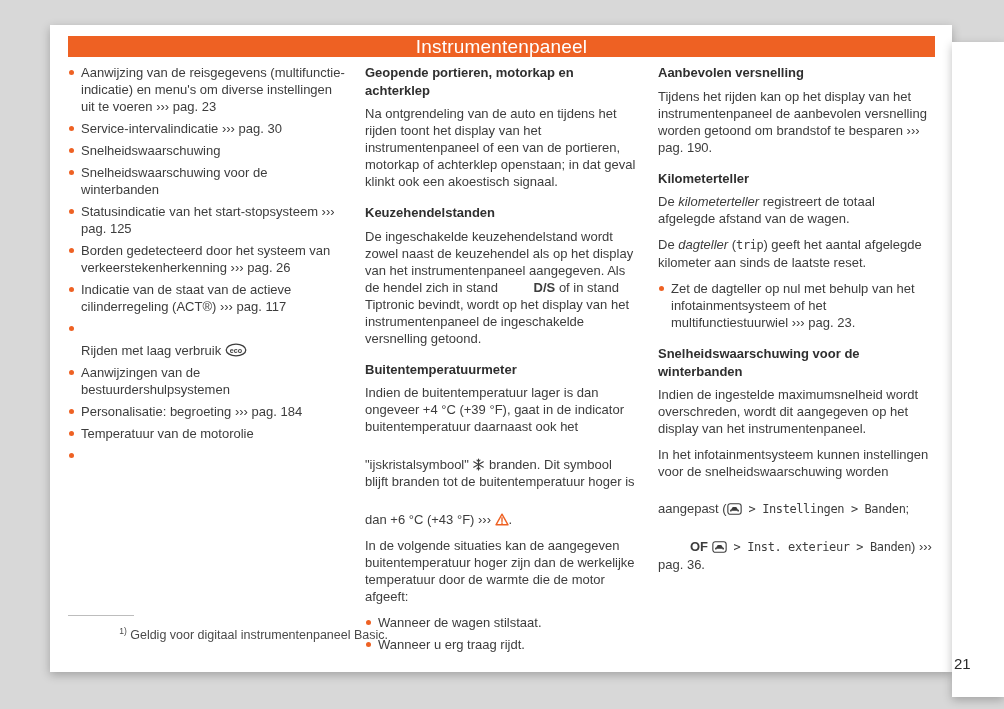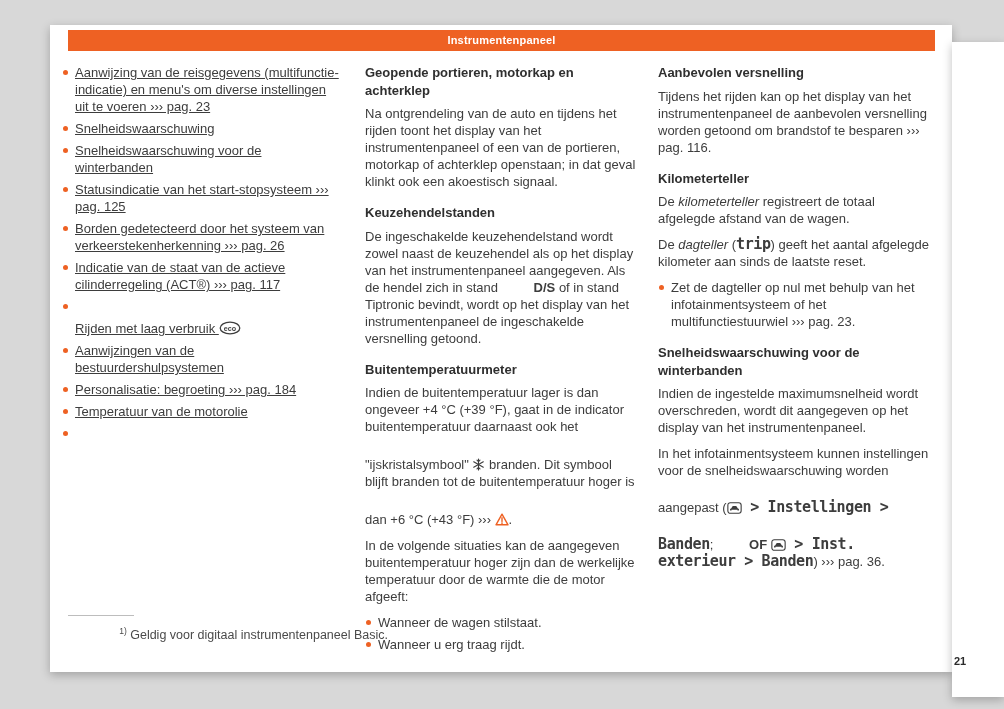--- a/index.html
+++ b/index.html
@@ -22,32 +22,32 @@
     position:absolute;left:50px;top:25px;width:902px;height:647px;
     background:#ffffff;
     box-shadow:0 3px 9px rgba(0,0,0,0.25);
   }
   .sliver{
     position:absolute;left:952px;top:42px;width:52px;height:655px;
     background:#ffffff;
     box-shadow:0 3px 9px rgba(0,0,0,0.25);
   }
   .header-bar{
-    position:absolute;left:18px;top:5px;width:867px;height:21px;
+    position:absolute;left:18px;top:11px;width:867px;height:21px;
     background:var(--accent);
     color:#ffffff;
-    font-size:11px;font-weight:bold;
+    font-size:19px;font-weight:normal;
     text-align:center;line-height:21px;
     letter-spacing:0.2px;
   }
   .col{
     position:absolute;top:39px;
     font-size:13px;line-height:17px;
   }
-  .col-left{left:12px;width:280px;text-decoration:underline;}
+  .col-left{left:18px;width:280px;}
   .col-middle{left:315px;width:273px;}
   .col-right{left:608px;width:277px;}
 
   .h{
     font-weight:bold;color:var(--heading);
     margin:14px 0 6px 0;
     font-size:13px;line-height:17.5px;
   }
   .col > .h:first-child{margin-top:0;}
   p.para{margin:0 0 9px 0;}
@@ -58,53 +58,54 @@
   }
   .bullet .dot{
     position:absolute;left:1px;top:6px;
     width:5px;height:5px;border-radius:50%;
     background:var(--accent);
   }
   .b{font-weight:bold;padding-left:32px;}
   .i{font-style:italic;}
   .m{
     font-family:"DejaVu Sans Mono", monospace;
-    font-weight:bold;font-size:15px;
+    font-weight:normal;font-size:12px;
     letter-spacing:-0.4px;
   }
   sup.sp{font-size:8.5px;vertical-align:super;line-height:0;}
   .icn{display:inline-block;vertical-align:-2px;margin-top:23px;}
   .icn svg{display:block;}
 
   .footnote-block{
     position:absolute;left:18px;top:590px;width:320px;
   }
   .footnote-rule{
     width:66px;height:0;border-top:1px solid #BDBDBD;margin-bottom:11px;
   }
   .footnote-text{
     font-size:12.5px;color:#4A4A4A;line-height:16px;text-align:right;
   }
   .footnote-text sup{font-size:8.5px;vertical-align:super;line-height:0;}
 
   .page-number{
     position:absolute;left:954px;top:655px;
-    font-size:11px;font-weight:bold;color:#2B2B2B;
+    font-size:15px;font-weight:normal;color:#2B2B2B;
   }
 </style>
 </head>
 <body>
 
 <div class="page">
   <div class="header-bar">
     <span>Instrumentenpaneel</span>
   </div>
 
   <div class="col col-left" id="col-0">
       <div class="bullet"><span class="dot"></span><span><span>Aanwijzing van de reisgegevens (multifunctie-indicatie) en menu's om diverse instellingen uit te voeren ››› pag. 23</span></span></div>
+      <div class="bullet"><span class="dot"></span><span><span>Service-intervalindicatie ››› pag. 30</span></span></div>
       <div class="bullet"><span class="dot"></span><span><span>Snelheidswaarschuwing</span></span></div>
       <div class="bullet"><span class="dot"></span><span><span>Snelheidswaarschuwing voor de winterbanden</span></span></div>
       <div class="bullet"><span class="dot"></span><span><span>Statusindicatie van het start-stopsysteem ››› pag. 125</span></span></div>
       <div class="bullet"><span class="dot"></span><span><span>Borden gedetecteerd door het systeem van verkeerstekenherkenning ››› pag. 26</span></span></div>
       <div class="bullet"><span class="dot"></span><span><span>Indicatie van de staat van de actieve cilinderregeling (ACT®) ››› pag. 117</span></span></div>
       <div class="bullet"><span class="dot"></span><span><span>Rijden met laag verbruik </span><span class="icn"><svg width="22" height="14" viewBox="0 0 22 14">
               <ellipse cx="11" cy="7" rx="9.8" ry="5.9" fill="none" stroke="#3D3D3D" stroke-width="1.3"></ellipse>
               <text x="11" y="9.6" text-anchor="middle" font-size="7.2" font-weight="bold" fill="#3D3D3D" font-family="Liberation Sans, sans-serif">eco</text>
             </svg></span></span></div>
       <div class="bullet"><span class="dot"></span><span><span>Aanwijzingen van de bestuurdershulpsystemen</span></span></div>
@@ -132,21 +133,21 @@
             <path d="M7 1.2 L13 11.8 H1 Z" fill="none" stroke="#EE6123" stroke-width="1.4" stroke-linejoin="round"></path>
             <line x1="7" y1="4.8" x2="7" y2="8.4" stroke="#EE6123" stroke-width="1.4" stroke-linecap="round"></line>
             <circle cx="7" cy="10.1" r="0.9" fill="#EE6123"></circle>
           </svg></span><span>.</span></p>
       <p class="para"><span>In de volgende situaties kan de aangegeven buitentemperatuur hoger zijn dan de werkelijke temperatuur door de warmte die de motor afgeeft:</span></p>
       <div class="bullet"><span class="dot"></span><span><span>Wanneer de wagen stilstaat.</span></span></div>
       <div class="bullet"><span class="dot"></span><span><span>Wanneer u erg traag rijdt.</span></span></div>
     </div>
   <div class="col col-right" id="col-2">
       <div class="h">Aanbevolen versnelling</div>
-      <p class="para"><span>Tijdens het rijden kan op het display van het instrumentenpaneel de aanbevolen versnelling worden getoond om brandstof te besparen ››› pag. 116.</span></p>
+      <p class="para"><span>Tijdens het rijden kan op het display van het instrumentenpaneel de aanbevolen versnelling worden getoond om brandstof te besparen ››› pag. 190.</span></p>
       <div class="h">Kilometerteller</div>
       <p class="para"><span>De </span><span class="i">kilometerteller</span><span> registreert de totaal afgelegde afstand van de wagen.</span></p>
       <p class="para"><span>De </span><span class="i">dagteller</span><span> (</span><span class="m">trip</span><span>) geeft het aantal afgelegde kilometer aan sinds de laatste reset.</span></p>
       <div class="bullet"><span class="dot"></span><span><span>Zet de dagteller op nul met behulp van het infotainmentsysteem of het multifunctiestuurwiel ››› pag. 23.</span></span></div>
       <div class="h">Snelheidswaarschuwing voor de winterbanden</div>
       <p class="para"><span>Indien de ingestelde maximumsnelheid wordt overschreden, wordt dit aangegeven op het display van het instrumentenpaneel.</span></p>
       <p class="para"><span>In het infotainmentsysteem kunnen instellingen voor de snelheidswaarschuwing worden aangepast (</span><span class="icn"><svg width="15" height="12" viewBox="0 0 16 13">
             <rect x="0.8" y="0.8" width="14.4" height="11.4" rx="2.6" fill="none" stroke="#3D3D3D" stroke-width="1.2"></rect>
             <path d="M3.2 9.3 V7.5 L4.6 6.9 L5.6 4.9 Q5.8 4.4 6.4 4.4 H9.6 Q10.2 4.4 10.4 4.9 L11.4 6.9 L12.8 7.5 V9.3 H11.2 V8.4 H4.8 V9.3 Z" fill="#3D3D3D"></path>
           </svg></span><span class="m"> &gt; </span><span class="m">Instellingen</span><span class="m"> &gt; </span><span class="m">Banden</span><span>; </span><span class="b">OF</span><span> </span><span class="icn"><svg width="15" height="12" viewBox="0 0 16 13">

